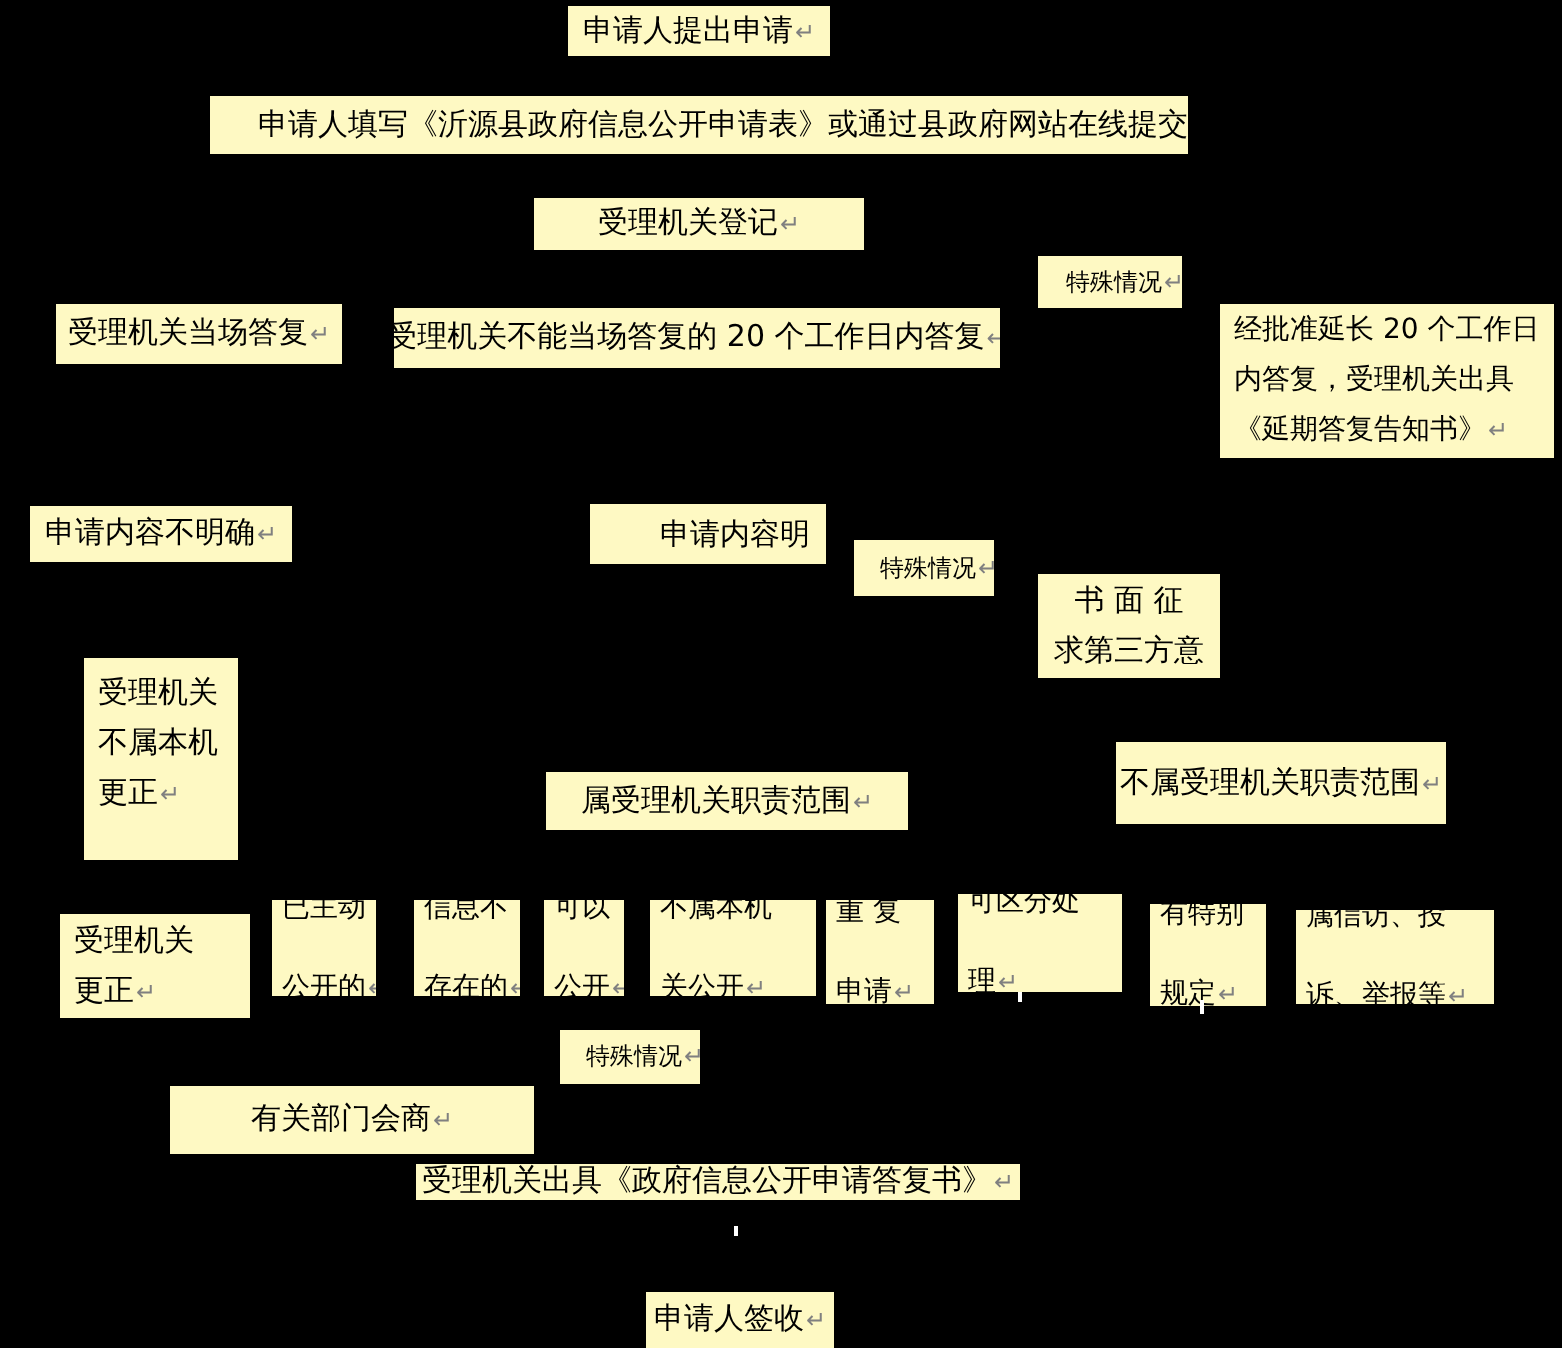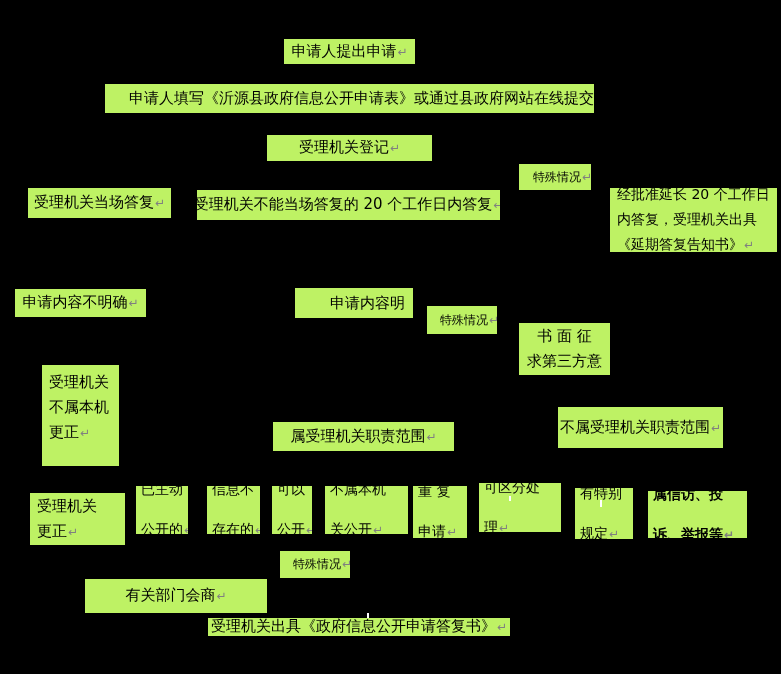--- a/index.html
+++ b/index.html
@@ -4,23 +4,23 @@
 <style>
   html,body{margin:0;padding:0;}
   body{
     width:781px;height:674px;position:relative;overflow:hidden;
     background:#000000;
     font-family:"DejaVu Sans",sans-serif;
   }
   .canvas{position:absolute;left:0;top:0;width:781px;height:674px;}
   .box{
     position:absolute;box-sizing:border-box;
-    background:#bef264;color:#000000;
+    background:#fef9c3;color:#000000;
     display:flex;flex-direction:column;justify-content:center;
-    font-size:15px;overflow:hidden;margin-top:36px;
+    font-size:15px;overflow:hidden;
   }
   .line{display:flex;align-items:baseline;white-space:pre;line-height:25px;}
   .center .line{justify-content:center;}
   .left{padding-left:7px;align-items:flex-start;}
   .top{justify-content:flex-start;padding-top:5px;}
   .small{font-size:12px;padding-left:15px;}
   .rowbox{font-size:14px;padding-left:5px;gap:17px;}
   .rowbox .line{line-height:23px;}
   .pilcrow{color:#808080;font-size:12px;margin-left:1px;}
   .stub{position:absolute;background:#ffffff;}
@@ -47,21 +47,21 @@
   </div>
 
   <div class="box center" style="left:28px;top:152px;width:143px;height:30px;">
     <div class="line"><span>受理机关当场答复</span><span class="pilcrow">↵</span></div>
   </div>
 
   <div class="box center" style="left:197px;top:154px;width:303px;height:30px;">
     <div class="line"><span>受理机关不能当场答复的 20 个工作日内答复</span><span class="pilcrow">↵</span></div>
   </div>
 
-  <div class="box left" style="left:610px;top:152px;width:167px;height:64px;font-size:14px;">
+  <div class="box left" style="left:610px;top:152px;width:167px;height:77px;font-size:14px;">
     <div class="line"><span>经批准延长 20 个工作日</span></div>
     <div class="line"><span>内答复，受理机关出具</span></div>
     <div class="line"><span>《延期答复告知书》</span><span class="pilcrow">↵</span></div>
   </div>
 
   <div class="box center" style="left:15px;top:253px;width:131px;height:28px;">
     <div class="line"><span>申请内容不明确</span><span class="pilcrow">↵</span></div>
   </div>
 
   <div class="box" style="left:295px;top:252px;width:118px;height:30px;align-items:flex-end;padding-right:8px;">
@@ -124,21 +124,21 @@
   <div class="box rowbox" style="left:479px;top:447px;width:82px;height:49px;">
     <div class="line"><span>可区分处</span></div>
     <div class="line"><span>理</span><span class="pilcrow">↵</span></div>
   </div>
 
   <div class="box rowbox" style="left:575px;top:452px;width:58px;height:51px;">
     <div class="line"><span>有特别</span></div>
     <div class="line"><span>规定</span><span class="pilcrow">↵</span></div>
   </div>
 
-  <div class="box rowbox" style="left:648px;top:455px;width:99px;height:47px;font-weight:bold;">
+  <div class="box rowbox" style="left:648px;top:455px;width:99px;height:47px;">
     <div class="line"><span>属信访、投</span></div>
     <div class="line"><span>诉、举报等</span><span class="pilcrow">↵</span></div>
   </div>
 
   <div class="box center small" style="left:280px;top:515px;width:70px;height:27px;">
     <div class="line"><span>特殊情况</span><span class="pilcrow">↵</span></div>
   </div>
 
   <div class="box center" style="left:85px;top:543px;width:182px;height:34px;">
     <div class="line"><span>有关部门会商</span><span class="pilcrow">↵</span></div>

